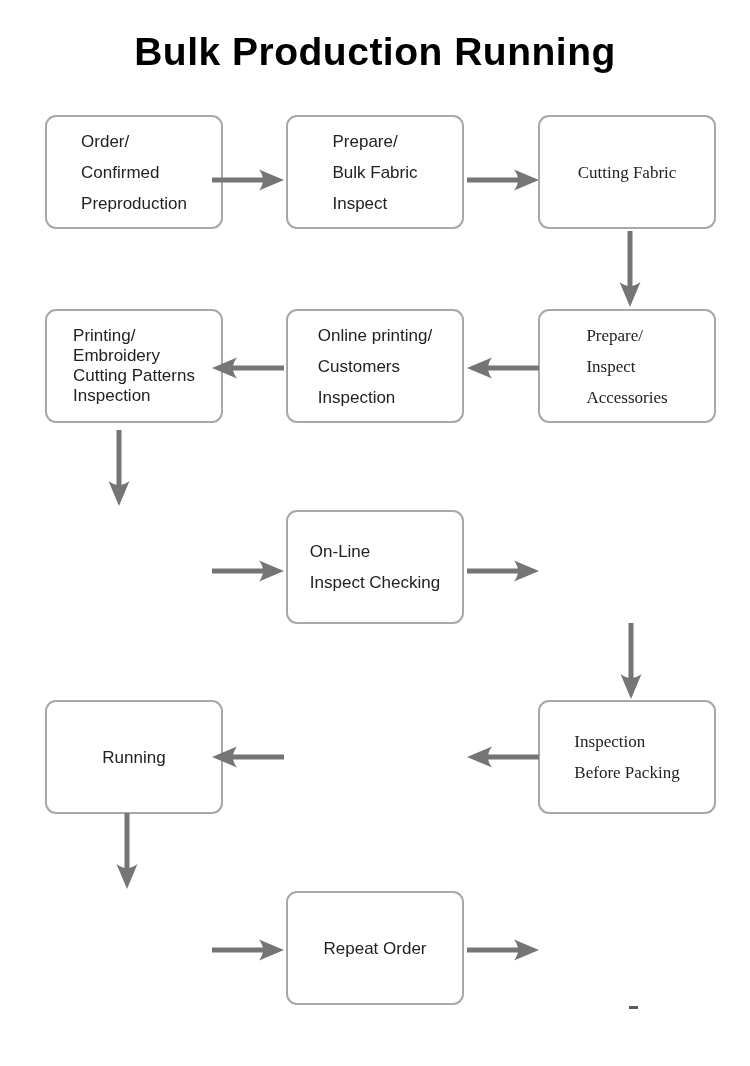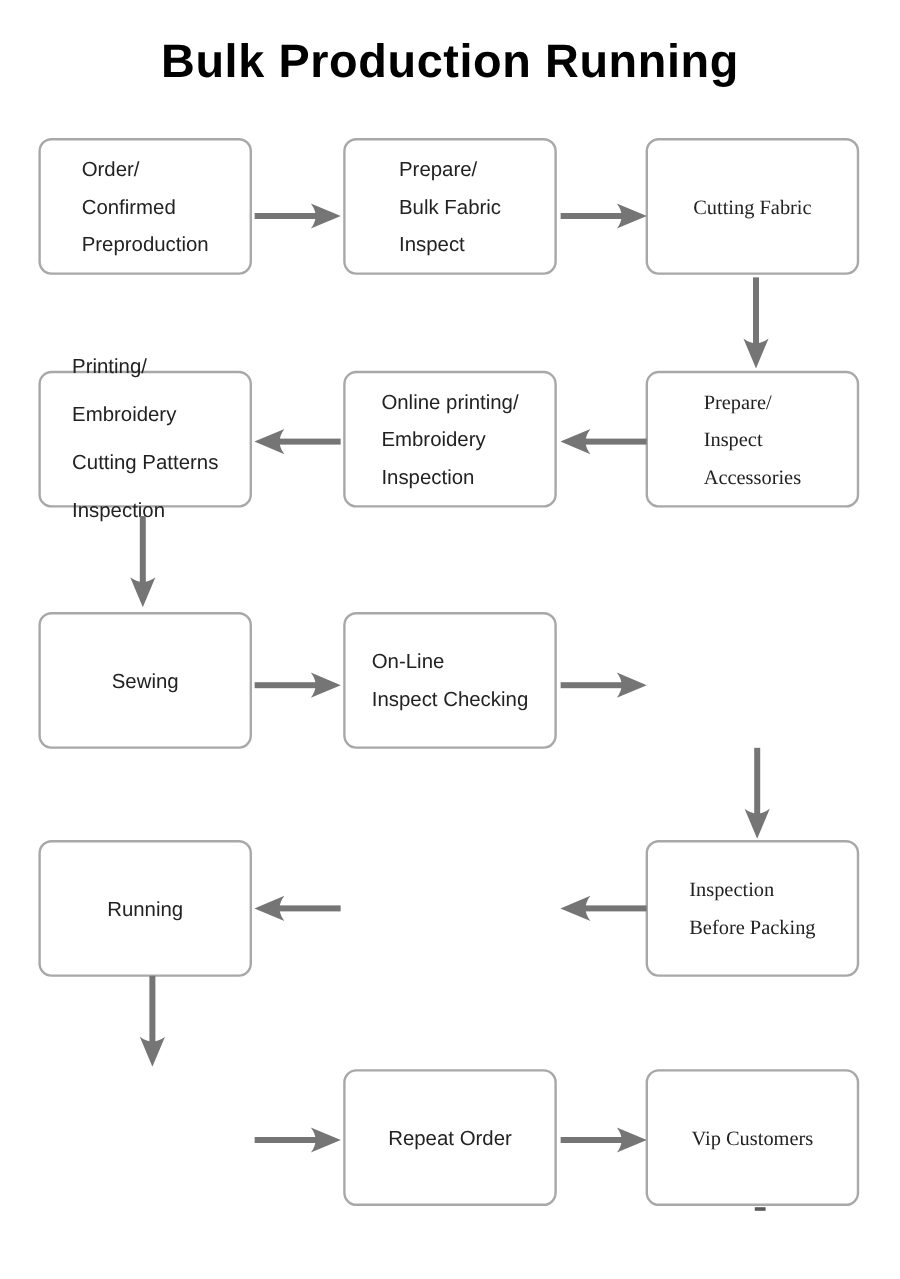--- a/index.html
+++ b/index.html
@@ -34,25 +34,25 @@
     align-items: center;
     justify-content: center;
   }
   .node-text {
     white-space: pre-line;
     text-align: left;
     font-size: 17px;
     line-height: 31px;
     color: #222222;
   }
-  .node-text.tight { line-height: 40px; }
+  .node-text.tight { line-height: 20px; }
   .arrow { position: absolute; display: block; }
   .arrow path, .arrow rect { fill: #757575; }
   
-  .colA { left: 32px; }  .colB { left: 286px; }  .colC { left: 538px; font-family: Liberation Serif, serif; }
+  .colA { left: 45px; }  .colB { left: 286px; }  .colC { left: 538px; font-family: Liberation Serif, serif; }
   
   .row1 { top: 115px; } .row2 { top: 309px; } .row3 { top: 510px; }
   .row4 { top: 700px; } .row5 { top: 891px; }
   .stray {
     position: absolute;
     left: 629px; top: 1006px;
     width: 9px; height: 3px;
     background: #5a5a5a;
   }
 </style>
@@ -77,51 +77,45 @@
     <span class="node-text">Cutting Fabric</span>
   </div>
 
   <div class="node colC row2">
     <span class="node-text">Prepare/
 Inspect
 Accessories</span>
   </div>
   <div class="node colB row2">
     <span class="node-text">Online printing/
-Embroidery
+Customers
 Inspection</span>
   </div>
   <div class="node colA row2">
     <span class="node-text tight">Printing/
 Embroidery
 Cutting Patterns
 Inspection</span>
   </div>
 
-  <div class="node colA row3">
-    <span class="node-text">Sewing</span>
-  </div>
   <div class="node colB row3">
     <span class="node-text">On-Line
 Inspect Checking</span>
   </div>
 
   <div class="node colC row4">
     <span class="node-text">Inspection
 Before Packing</span>
   </div>
   <div class="node colA row4">
     <span class="node-text">Running</span>
   </div>
 
   <div class="node colB row5">
     <span class="node-text">Repeat Order</span>
-  </div>
-  <div class="node colC row5">
-    <span class="node-text">Vip Customers</span>
   </div>
 
   <svg class="arrow" style="left:212px; top:168px;" width="72" height="24" viewBox="0 0 72 24">
     <rect x="0" y="9.5" width="52" height="5"></rect>
     <path d="M72 12 L47 1.5 Q55 12 47 22.5 Z"></path>
   </svg>
   <svg class="arrow" style="left:467px; top:168px;" width="72" height="24" viewBox="0 0 72 24">
     <rect x="0" y="9.5" width="52" height="5"></rect>
     <path d="M72 12 L47 1.5 Q55 12 47 22.5 Z"></path>
   </svg>

